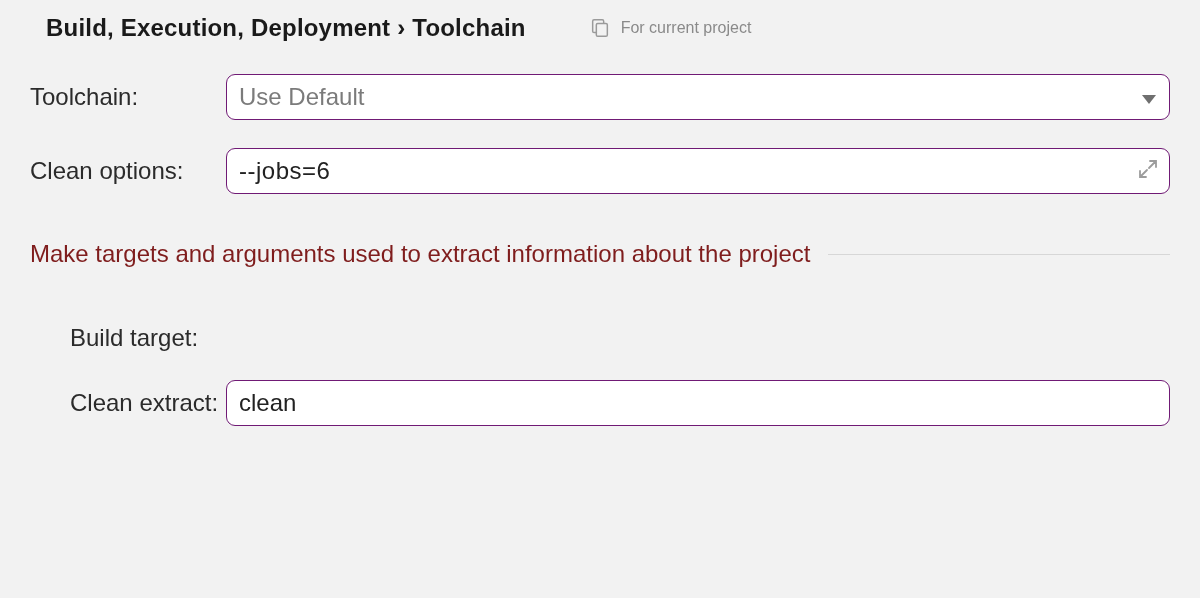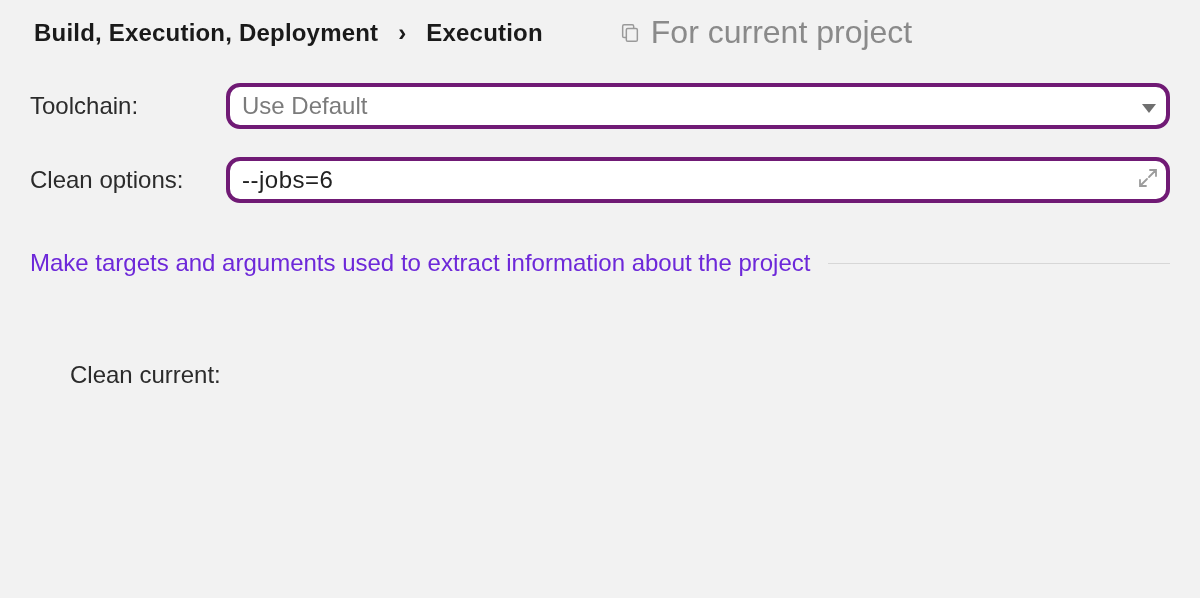--- a/index.html
+++ b/index.html
@@ -13,40 +13,41 @@
     overflow: hidden;
   }
   .page {
     padding: 14px 30px 30px 30px;
   }
 
   
   .header-row {
     display: flex;
     align-items: center;
-    gap: 16px;
+    gap: 3px;
     padding-left: 4px;
     margin-bottom: 32px;
+    margin-left: 12px;
   }
   .crumb {
     font-weight: 700;
     color: #1a1a1a;
     letter-spacing: 0.2px;
   }
   .chevron {
     font-weight: 700;
     color: #1a1a1a;
     padding: 0 4px;
   }
   .scope {
     display: inline-flex;
     align-items: center;
     color: #8a8a8a;
     margin-left: 60px;
-    font-size: 32px;
+    font-size: 16px;
   }
   .scope svg { margin-right: 10px; }
 
   
   .row {
     display: flex;
     align-items: center;
     margin-bottom: 28px;
   }
   .row .label {
@@ -54,23 +55,23 @@
     color: #2b2b2b;
     font-size: 24px;
   }
   .field-wrap {
     flex: 1;
     position: relative;
   }
   .field {
     width: 100%;
     height: 46px;
-    border: 4px solid #701a75;
+    border: 1px solid #701a75;
     background: #ffffff;
-    border-radius: 14px;
+    border-radius: 9px;
     font-size: 24px;
     color: #222;
     padding: 0 24px 0 12px;
     outline: none;
     font-family: inherit;
   }
   .field.mono {
     font-family: Liberation Sans, sans-serif;
     letter-spacing: 0.5px;
   }
@@ -92,21 +93,21 @@
     cursor: pointer;
   }
 
   
   .section {
     display: flex;
     align-items: center;
     margin: 46px 0 28px 0;
   }
   .section-title {
-    color: #6d28d9;
+    color: #7f1d1d;
     font-size: 24px;
     padding-right: 18px;
     white-space: nowrap;
   }
   .section-line {
     flex: 1;
     height: 1px;
     background: #d7d7d7;
   }
 
@@ -116,21 +117,21 @@
   }
 </style>
 </head>
 <body>
 
 <div class="page">
 
   <div class="header-row">
     <span class="crumb">Build, Execution, Deployment</span>
     <span class="chevron">›</span>
-    <span class="crumb">Execution</span>
+    <span class="crumb">Toolchain</span>
 
     <span class="scope">
       <svg width="22" height="22" viewBox="0 0 24 24">
         <rect x="4" y="3" width="12" height="14" rx="1.5" fill="none" stroke="#9a9a9a" stroke-width="1.6"></rect>
         <rect x="8" y="7" width="12" height="14" rx="1.5" fill="#f2f2f2" stroke="#9a9a9a" stroke-width="1.6"></rect>
       </svg>
       <span>For current project</span>
     </span>
   </div>
 
@@ -161,19 +162,23 @@
 
   <div class="section">
     <span class="section-title">Make targets and arguments used to extract information about the project</span>
     <span class="section-line"></span>
   </div>
 
   <div class="row indent">
   </div>
 
   <div class="row indent">
+    <div class="label">Build target:</div>
   </div>
 
   <div class="row indent">
-    <div class="label">Clean current:</div>
+    <div class="label">Clean extract:</div>
+    <div class="field-wrap">
+      <input class="field" type="text" value="clean" style="">
+    </div>
   </div>
 
 </div>
 
 </body></html>

